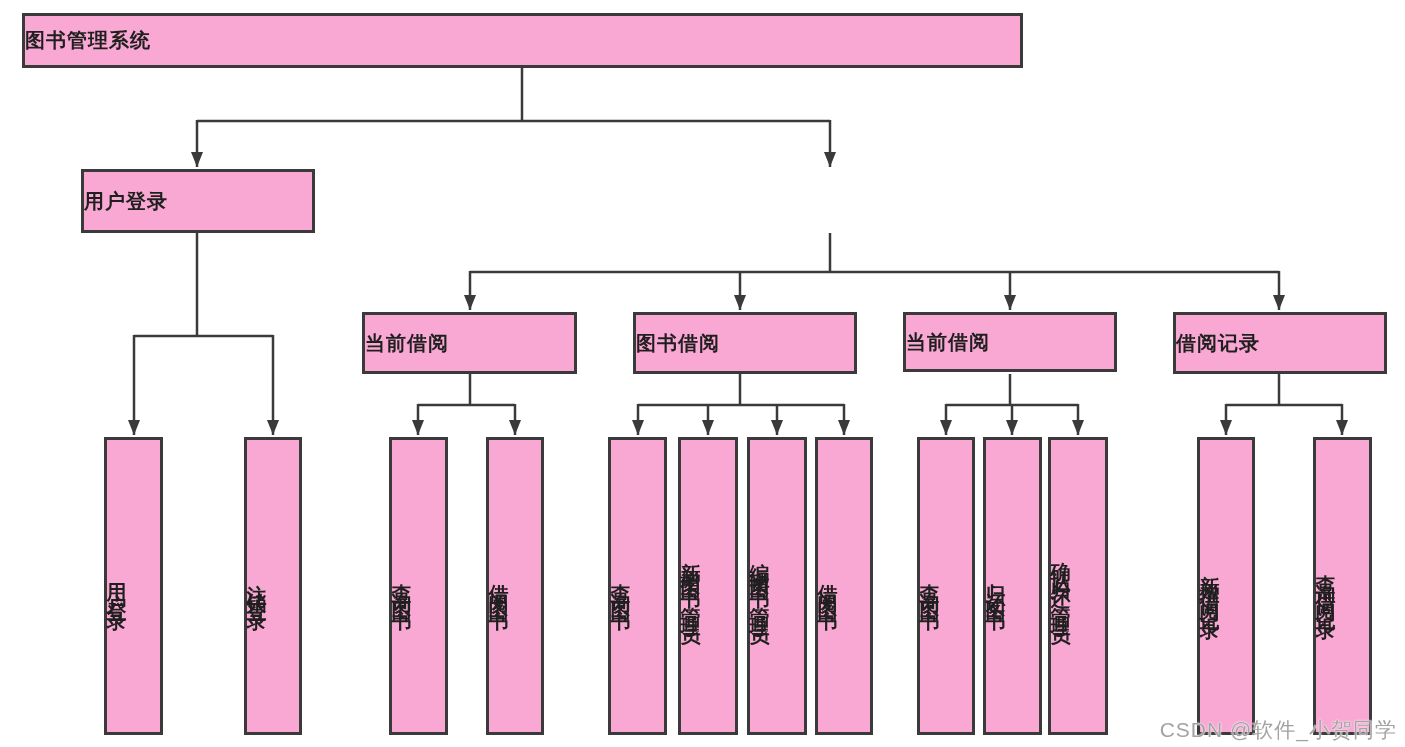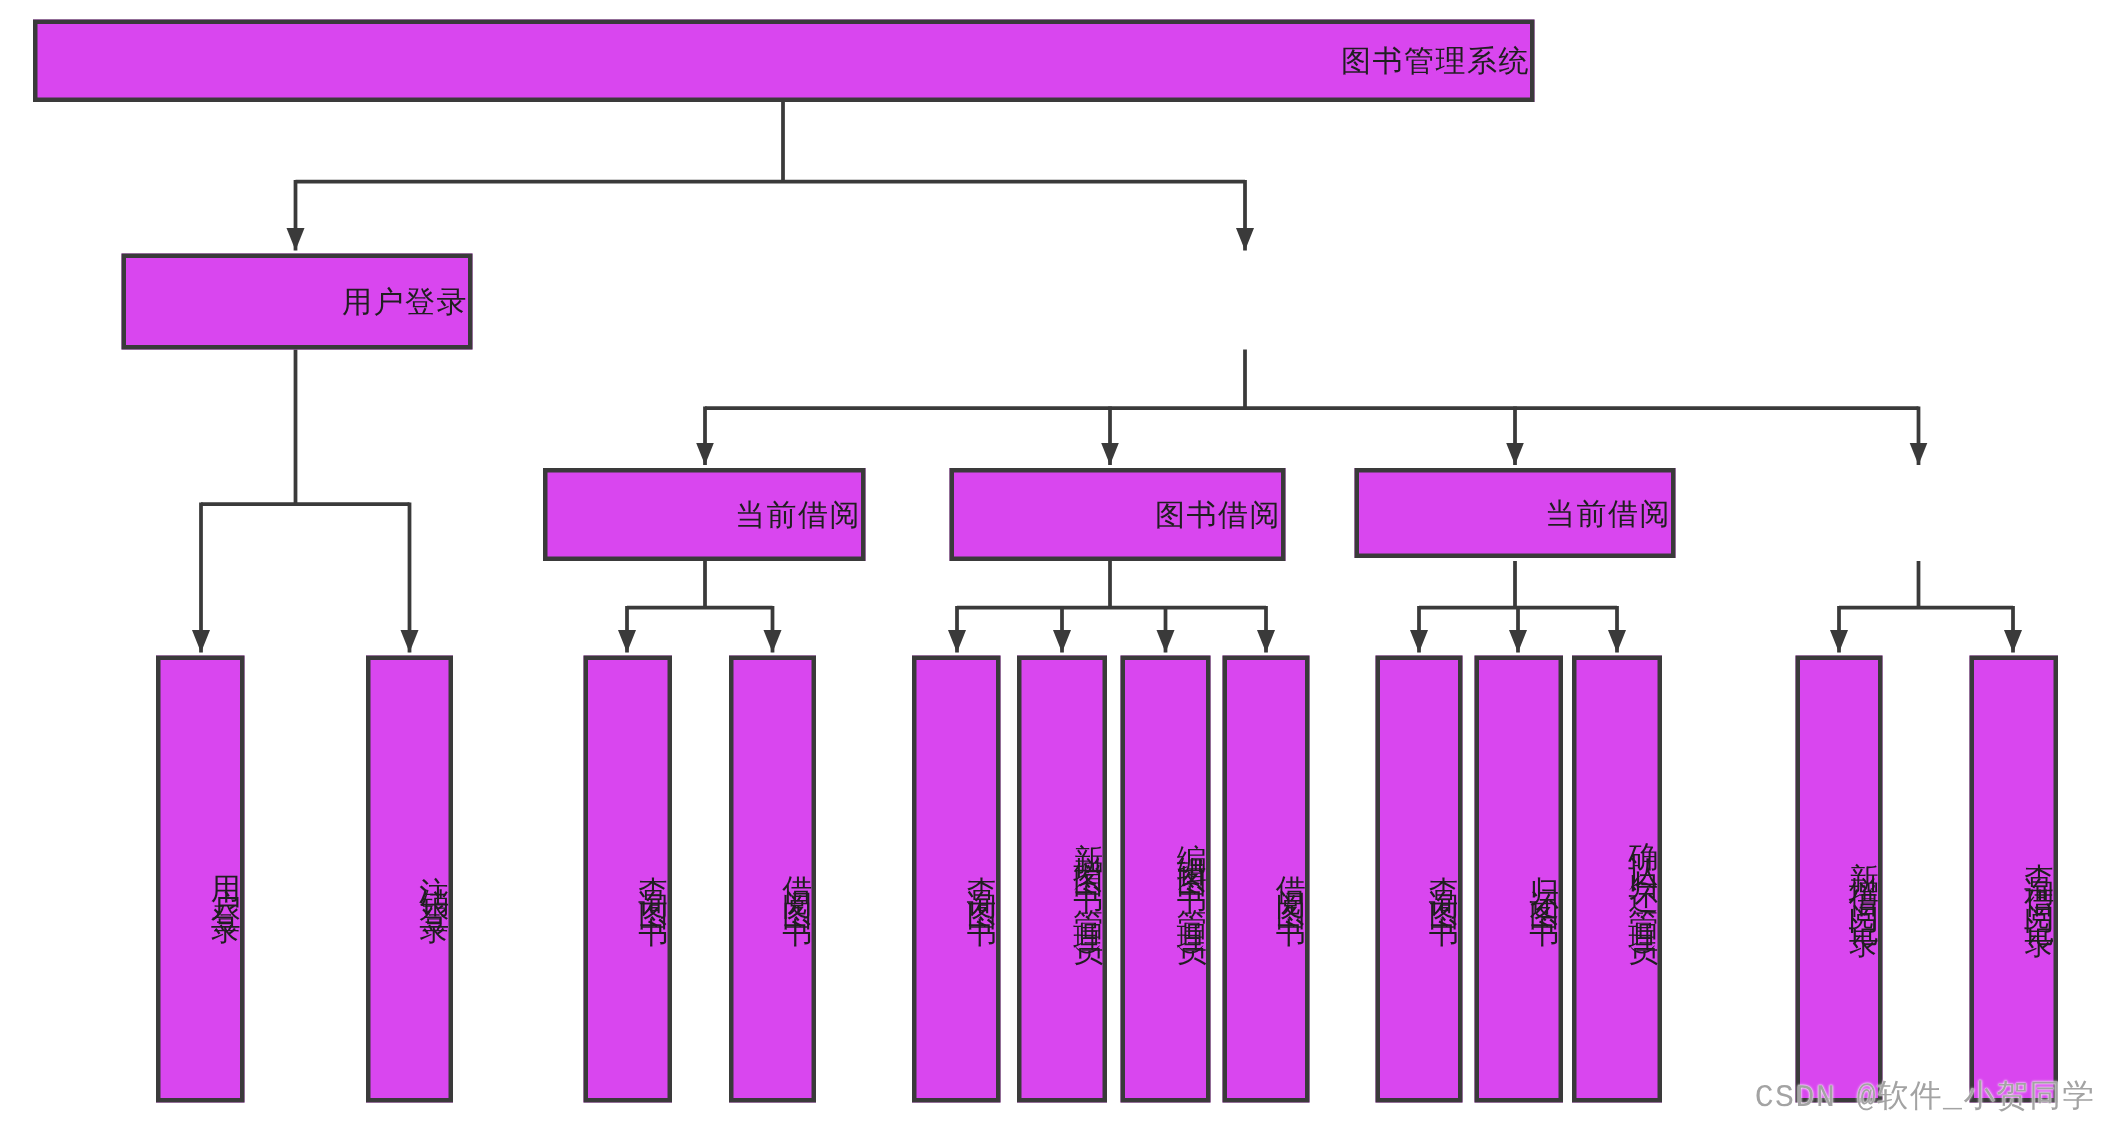--- a/index.html
+++ b/index.html
@@ -16,46 +16,46 @@
     width:1405px;height:747px;
     background:var(--background);
     overflow:hidden;
   }
   #wires{position:absolute;left:0;top:0;width:1405px;height:747px;}
   #wires line{stroke:var(--line);stroke-width:2.5;}
   #wires .arrowfill{fill:var(--line);}
   .node{
     position:absolute;
     border:3px solid var(--line);
-    background:#d946ef;
+    background:#f9a8d4;
     display:flex;
     align-items:center;
-    justify-content:flex-end;
+    justify-content:flex-start;
     color:var(--text);
     font-size:20px;
     letter-spacing:1px;
+    font-weight:bold;
   }
   .leaf .v{
     writing-mode:vertical-rl;
     text-orientation:mixed;
     letter-spacing:9px;
     font-size:20px;
     line-height:1;
     white-space:nowrap;
   }
   #watermark{
     position:absolute;
     right:8px;
     bottom:3px;
     font-size:21px;
     color:var(--watermark);
     text-shadow:0 0 2px #ffffff, 0 0 1px #ffffff;
     letter-spacing:1px;
     white-space:nowrap;
-    font-family:Liberation Mono, monospace;
   }
 </style>
 </head>
 <body>
 
 <div id="stage">
 
   <svg id="wires" viewBox="0 0 1405 747" xmlns="http://www.w3.org/2000/svg">
     <defs>
       <marker id="ah" markerUnits="userSpaceOnUse" markerWidth="18" markerHeight="16" refX="15" refY="7" orient="auto">
@@ -114,20 +114,23 @@
 
   <div class="node" style="left:362px;top:312px;width:215px;height:62px">
     <span>当前借阅</span>
   </div>
   <div class="node" style="left:633px;top:312px;width:224px;height:62px">
     <span>图书借阅</span>
   </div>
   <div class="node" style="left:903px;top:312px;width:214px;height:60px">
     <span>当前借阅</span>
   </div>
+  <div class="node" style="left:1173px;top:312px;width:214px;height:62px">
+    <span>借阅记录</span>
+  </div>
 
   <div class="node leaf" style="left:104px;top:437px;width:59px;height:298px">
     <span class="v">用户登录</span>
   </div>
   <div class="node leaf" style="left:244px;top:437px;width:58px;height:298px">
     <span class="v">注销登录</span>
   </div>
 
   <div class="node leaf" style="left:389px;top:437px;width:59px;height:298px">
     <span class="v">查询图书</span>

